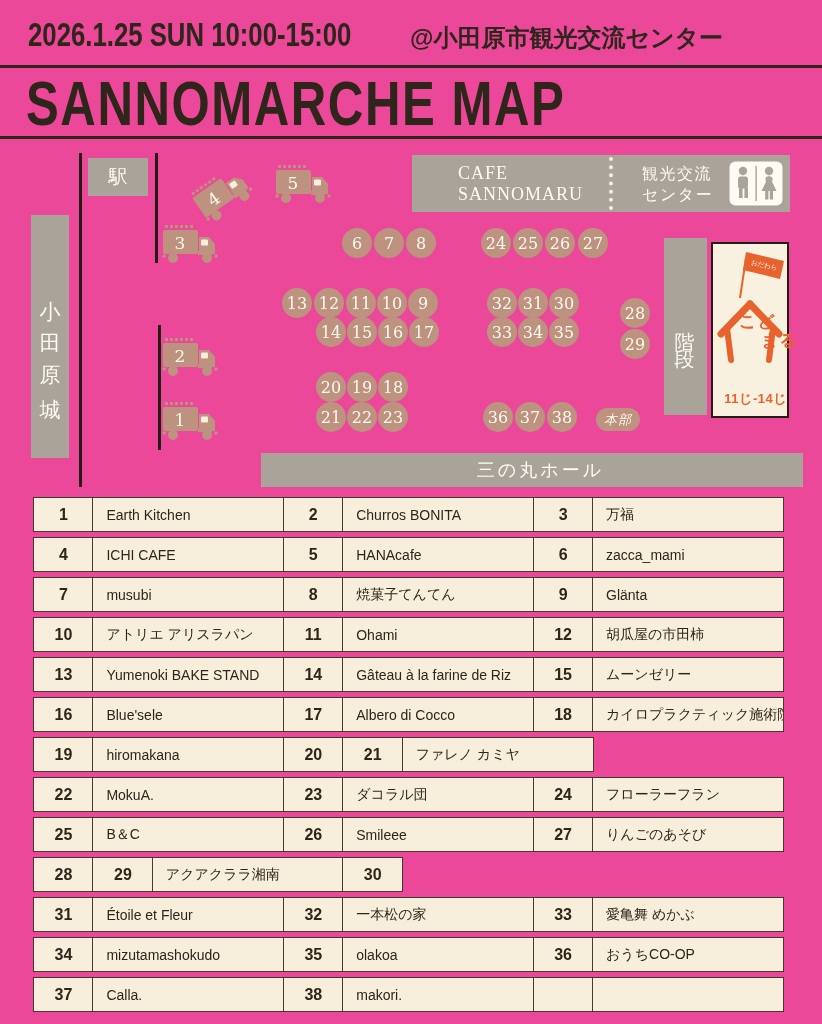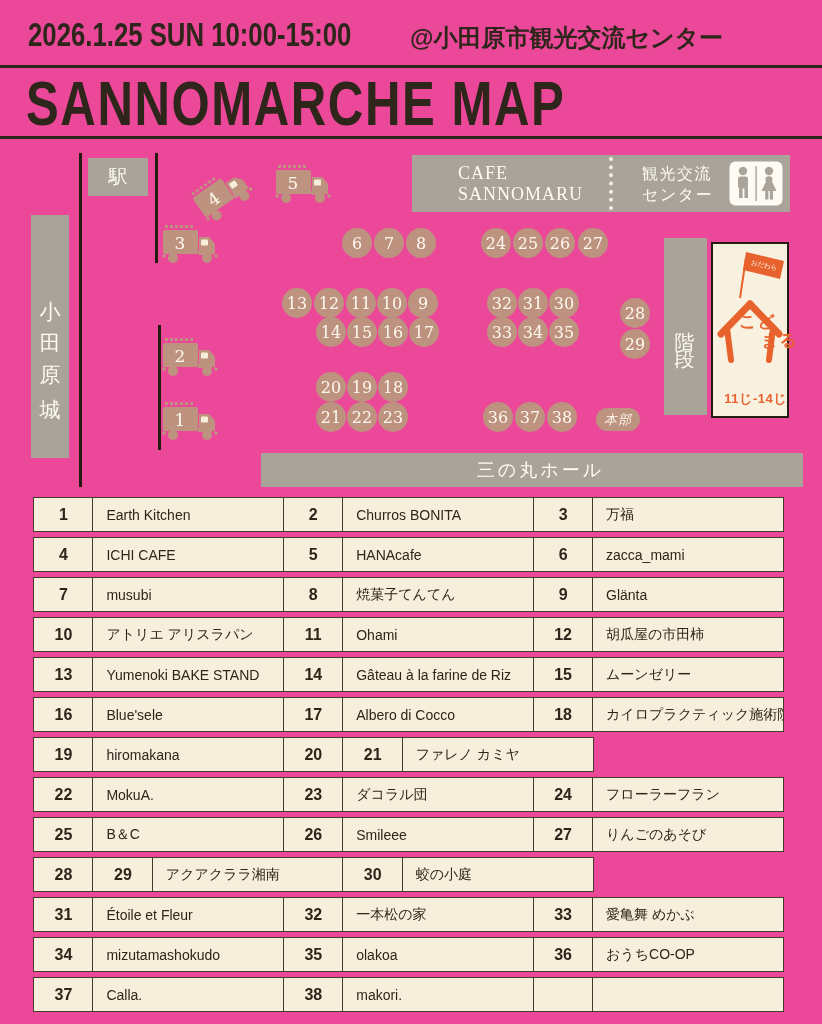--- a/index.html
+++ b/index.html
@@ -324,21 +324,20 @@
         <div class="cell cnum">26</div>
         <div class="cell cname">Smileee</div>
         <div class="cell cnum">27</div>
         <div class="cell cname">りんごのあそび</div>
       </div>
       <div class="brow">
         <div class="cell cnum">28</div>
         <div class="cell cnum">29</div>
         <div class="cell cname">アクアクララ湘南</div>
         <div class="cell cnum">30</div>
-        <div class="cell cname">蛟の小庭</div>
       </div>
       <div class="brow">
         <div class="cell cnum">31</div>
         <div class="cell cname">Étoile et Fleur</div>
         <div class="cell cnum">32</div>
         <div class="cell cname">一本松の家</div>
         <div class="cell cnum">33</div>
         <div class="cell cname">愛亀舞 めかぶ</div>
       </div>
       <div class="brow">

